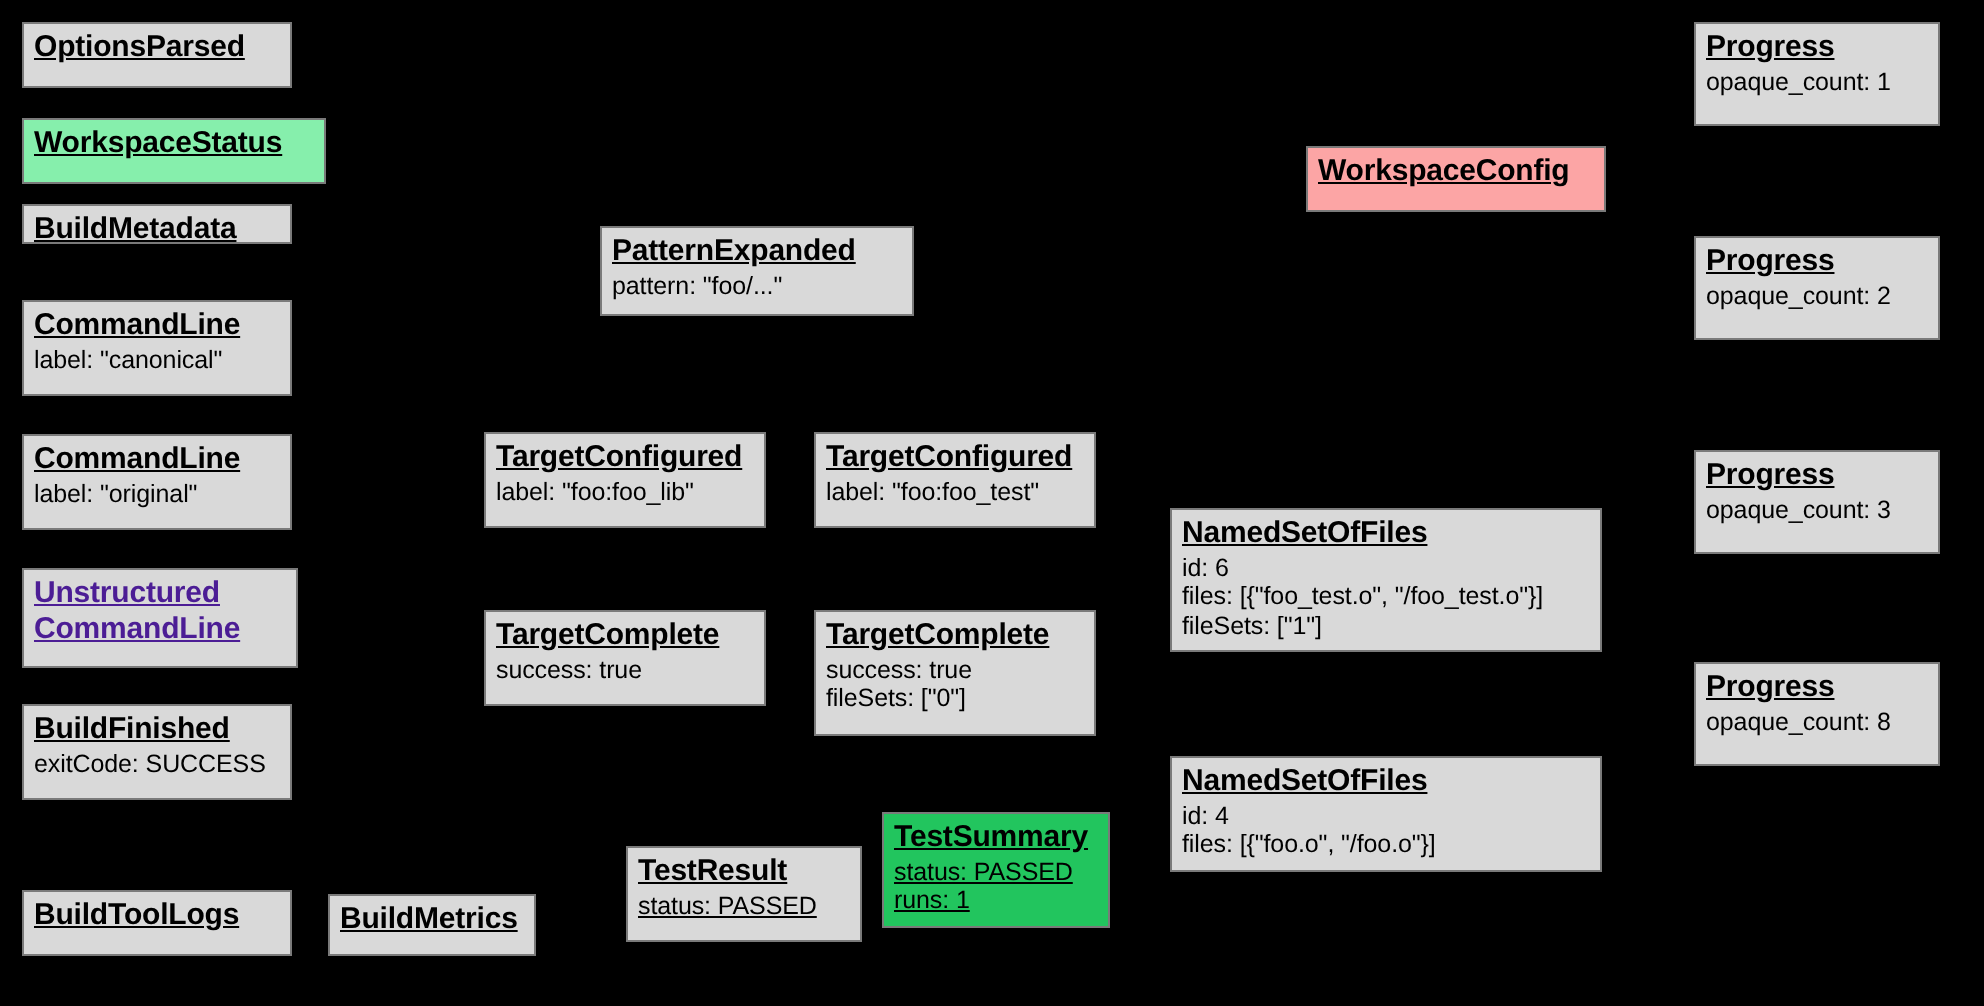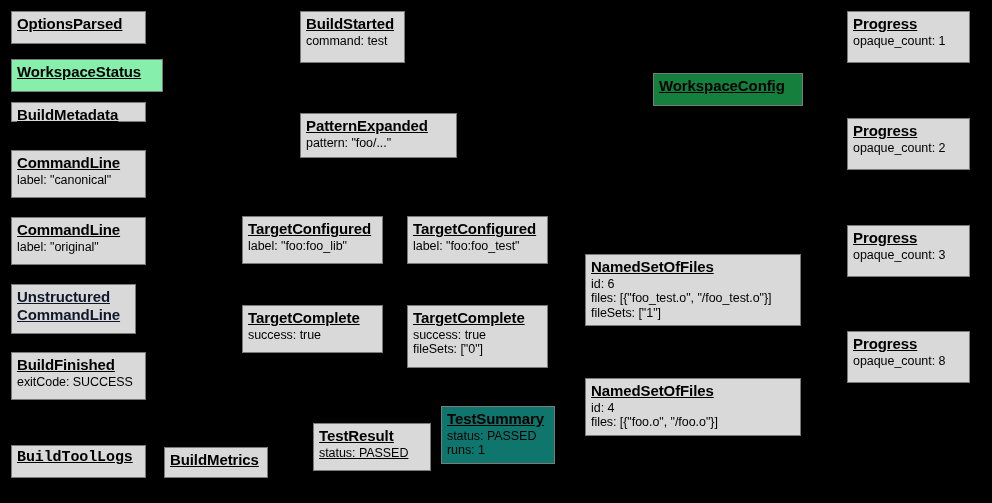--- a/index.html
+++ b/index.html
@@ -47,32 +47,28 @@
     display: none;
   }
 </style>
 </head>
 <body>
 
 <div id="canvas" style="width: 992px; height: 503px; background: rgb(0, 0, 0);">
     <div class="node" style="left: 11px; top: 11px; width: 135px; height: 33px; background: rgb(217, 217, 217); border-color: rgb(122, 122, 122); color: rgb(0, 0, 0);">
       <span class="node-title">OptionsParsed</span>
     </div>
-    <div class="node" style="left: 300px; top: 11px; width: 105px; height: 52px; background: rgb(217, 217, 217); border-color: rgb(122, 122, 122); color: rgb(0, 0, 0);">
-      <span class="node-title">BuildStarted</span>
-      <span class="node-fields">command: test</span>
-    </div>
     <div class="node" style="left: 847px; top: 11px; width: 123px; height: 52px; background: rgb(217, 217, 217); border-color: rgb(122, 122, 122); color: rgb(0, 0, 0);">
       <span class="node-title">Progress</span>
       <span class="node-fields">opaque_count: 1</span>
     </div>
     <div class="node" style="left: 11px; top: 59px; width: 152px; height: 33px; background: #86efac; border-color: rgb(122, 122, 122); color: rgb(0, 0, 0);">
       <span class="node-title">WorkspaceStatus</span>
     </div>
-    <div class="node" style="left: 653px; top: 73px; width: 150px; height: 33px; background: #15803d; border-color: rgb(122, 122, 122); color: rgb(0, 0, 0);">
+    <div class="node" style="left: 653px; top: 73px; width: 150px; height: 33px; background: #fca5a5; border-color: rgb(122, 122, 122); color: rgb(0, 0, 0);">
       <span class="node-title">WorkspaceConfig</span>
     </div>
     <div class="node" style="left: 11px; top: 102px; width: 135px; height: 20px; background: rgb(217, 217, 217); border-color: rgb(122, 122, 122); color: rgb(0, 0, 0);">
       <span class="node-title">BuildMetadata</span>
     </div>
     <div class="node" style="left: 300px; top: 113px; width: 157px; height: 45px; background: rgb(217, 217, 217); border-color: rgb(122, 122, 122); color: rgb(0, 0, 0);">
       <span class="node-title">PatternExpanded</span>
       <span class="node-fields">pattern: "foo/..."</span>
     </div>
     <div class="node" style="left: 847px; top: 118px; width: 123px; height: 52px; background: rgb(217, 217, 217); border-color: rgb(122, 122, 122); color: rgb(0, 0, 0);">
@@ -98,21 +94,21 @@
     <div class="node" style="left: 847px; top: 225px; width: 123px; height: 52px; background: rgb(217, 217, 217); border-color: rgb(122, 122, 122); color: rgb(0, 0, 0);">
       <span class="node-title">Progress</span>
       <span class="node-fields">opaque_count: 3</span>
     </div>
     <div class="node" style="left: 585px; top: 254px; width: 216px; height: 72px; background: rgb(217, 217, 217); border-color: rgb(122, 122, 122); color: rgb(0, 0, 0);">
       <span class="node-title">NamedSetOfFiles</span>
       <span class="node-fields">id: 6
 files: [{"foo_test.o", "/foo_test.o"}]
 fileSets: ["1"]</span>
     </div>
-    <div class="node" style="left: 11px; top: 284px; width: 125px; height: 50px; background: rgb(217, 217, 217); border-color: rgb(122, 122, 122); color: #0f172a;">
+    <div class="node" style="left: 11px; top: 284px; width: 138px; height: 50px; background: rgb(217, 217, 217); border-color: rgb(122, 122, 122); color: #4c1d95;">
       <span class="node-title">Unstructured
 CommandLine</span>
     </div>
     <div class="node" style="left: 242px; top: 305px; width: 141px; height: 48px; background: rgb(217, 217, 217); border-color: rgb(122, 122, 122); color: rgb(0, 0, 0);">
       <span class="node-title">TargetComplete</span>
       <span class="node-fields">success: true</span>
     </div>
     <div class="node" style="left: 407px; top: 305px; width: 141px; height: 63px; background: rgb(217, 217, 217); border-color: rgb(122, 122, 122); color: rgb(0, 0, 0);">
       <span class="node-title">TargetComplete</span>
       <span class="node-fields">success: true
@@ -124,28 +120,28 @@
     </div>
     <div class="node" style="left: 11px; top: 352px; width: 135px; height: 48px; background: rgb(217, 217, 217); border-color: rgb(122, 122, 122); color: rgb(0, 0, 0);">
       <span class="node-title">BuildFinished</span>
       <span class="node-fields">exitCode: SUCCESS</span>
     </div>
     <div class="node" style="left: 585px; top: 378px; width: 216px; height: 58px; background: rgb(217, 217, 217); border-color: rgb(122, 122, 122); color: rgb(0, 0, 0);">
       <span class="node-title">NamedSetOfFiles</span>
       <span class="node-fields">id: 4
 files: [{"foo.o", "/foo.o"}]</span>
     </div>
-    <div class="node" style="left: 441px; top: 406px; width: 114px; height: 58px; background: #0f766e; border-color: rgb(122, 122, 122); color: rgb(0, 0, 0);">
+    <div class="node" style="left: 441px; top: 406px; width: 114px; height: 58px; background: #22c55e; border-color: rgb(122, 122, 122); color: rgb(0, 0, 0); text-decoration: underline;">
       <span class="node-title">TestSummary</span>
       <span class="node-fields">status: PASSED
 runs: 1</span>
     </div>
     <div class="node" style="left: 313px; top: 423px; width: 118px; height: 48px; background: rgb(217, 217, 217); border-color: rgb(122, 122, 122); color: rgb(0, 0, 0); text-decoration: underline;">
       <span class="node-title">TestResult</span>
       <span class="node-fields">status: PASSED</span>
     </div>
-    <div class="node" style="left: 11px; top: 445px; width: 135px; height: 33px; background: rgb(217, 217, 217); border-color: rgb(122, 122, 122); color: rgb(0, 0, 0); font-family: Liberation Mono, monospace;">
+    <div class="node" style="left: 11px; top: 445px; width: 135px; height: 33px; background: rgb(217, 217, 217); border-color: rgb(122, 122, 122); color: rgb(0, 0, 0);">
       <span class="node-title">BuildToolLogs</span>
     </div>
     <div class="node" style="left: 164px; top: 447px; width: 104px; height: 31px; background: rgb(217, 217, 217); border-color: rgb(122, 122, 122); color: rgb(0, 0, 0);">
       <span class="node-title">BuildMetrics</span>
     </div>
   </div>
 
 </body></html>

